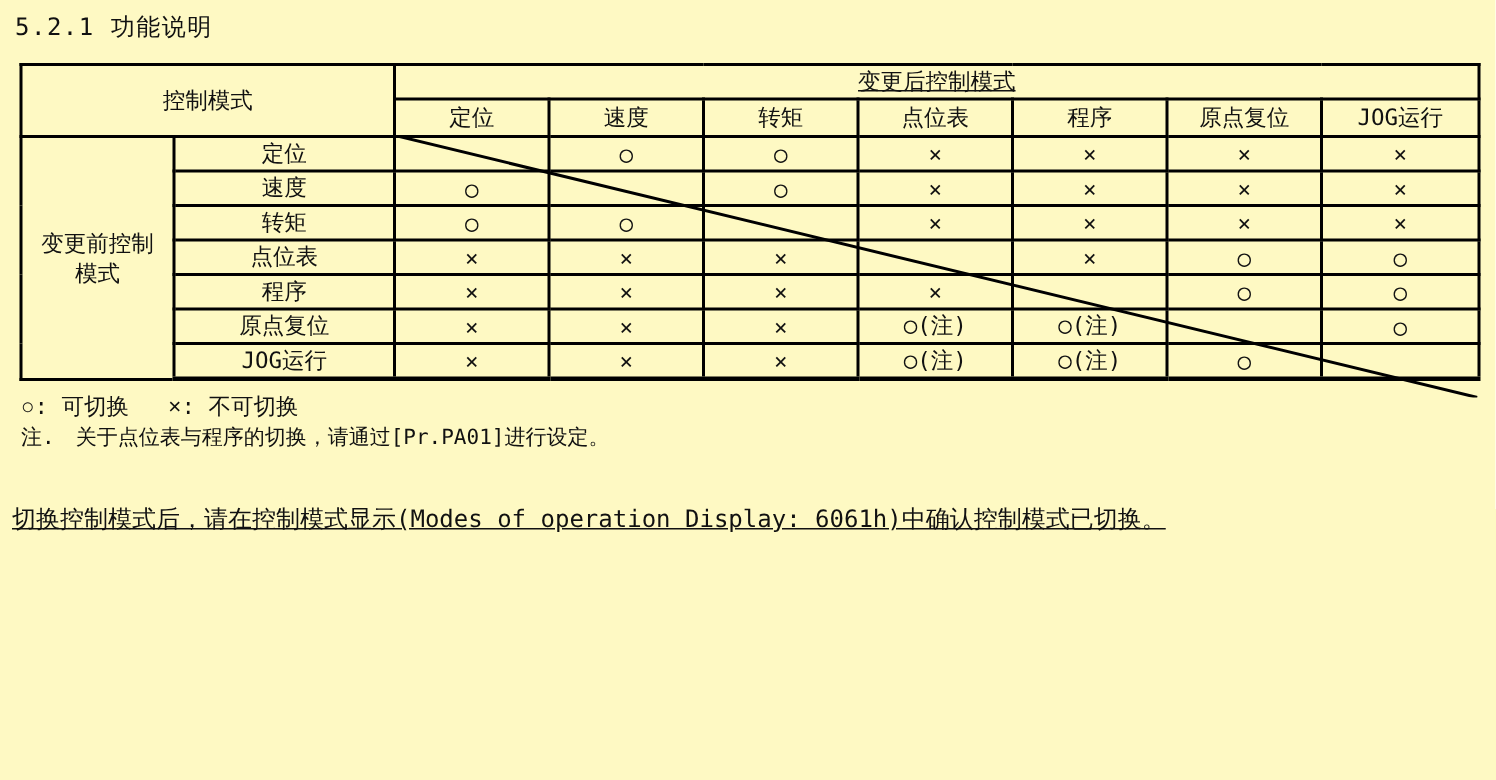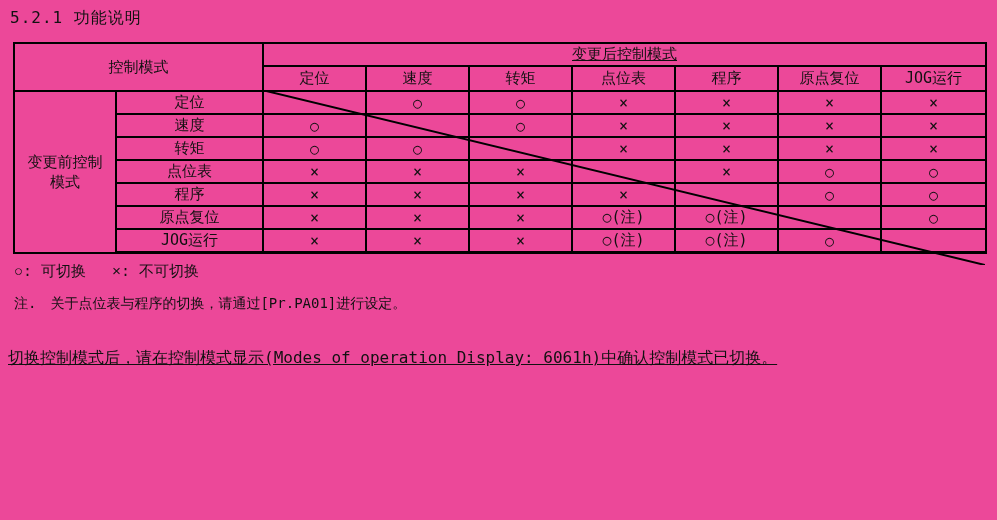--- a/index.html
+++ b/index.html
@@ -4,21 +4,21 @@
 <style>
   html, body {
     margin: 0;
     padding: 0;
     background: #ffffff;
   }
   .page {
     position: relative;
     width: 997px;
     height: 520px;
-    background: #ec4899;
+    background: #fef9c3;
     color: #111111;
     font-family: "DejaVu Sans Mono", "Liberation Mono", monospace;
     overflow: hidden;
   }
   .section-title {
     margin: 8px 0 0 10px;
     font-size: 16px;
     font-weight: normal;
     letter-spacing: 1px;
   }
@@ -72,21 +72,21 @@
   }
 
   
   .legend {
     margin: 8px 12px 0 14px;
     font-size: 15px;
     font-family: Liberation Mono, monospace;
   }
   .legend .legend-item { margin-right: 26px; }
   .note {
-    margin: 14px 0 0 14px;
+    margin: 2px 0 0 14px;
     font-size: 14px;
   }
   .note .note-prefix { margin-right: 14px; }
   .footer {
     margin: 30px 0 0 8px;
     font-size: 16px;
     line-height: 30px;
     text-decoration: underline;
   }
   .footer div { white-space: pre; }

